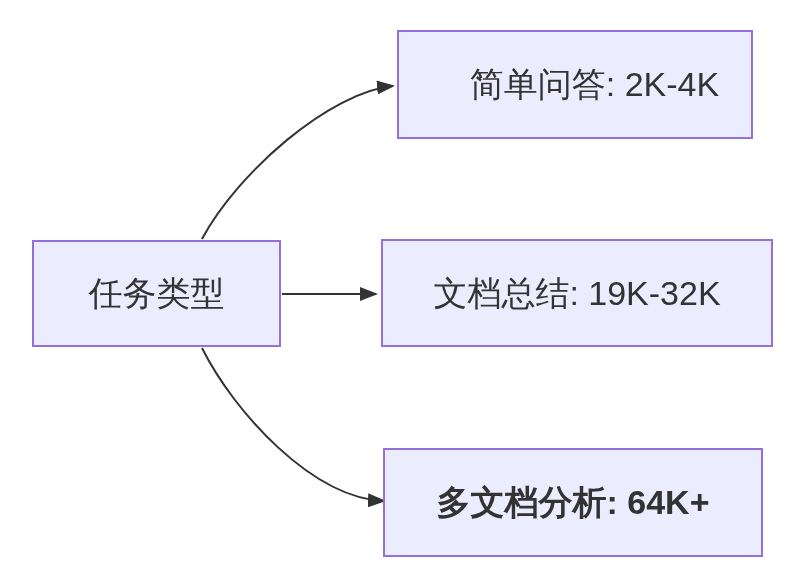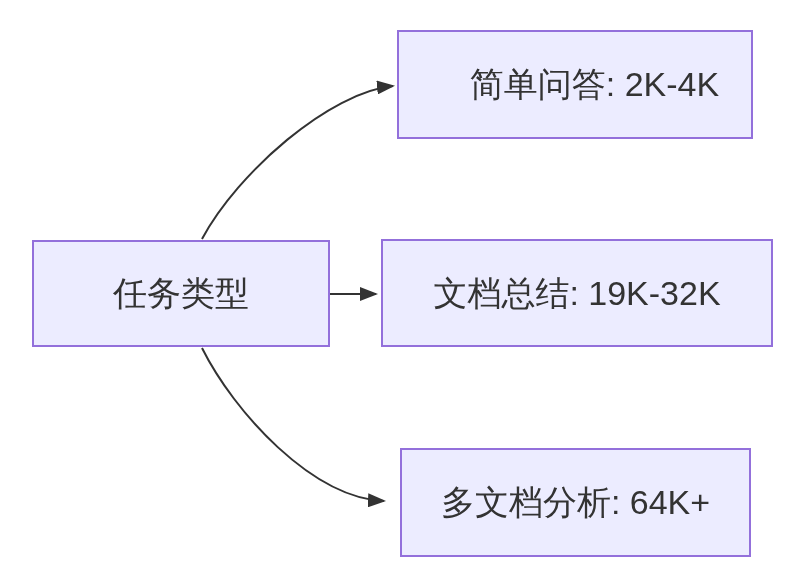--- a/index.html
+++ b/index.html
@@ -38,24 +38,24 @@
     align-items: center;
     justify-content: center;
     background: var(--node-fill, #ECECFF);
     border: 2px solid var(--node-border, #9370DB);
     color: var(--text, #333333);
     font-size: 34px;
     line-height: 1.2;
     white-space: nowrap;
     text-align: center;
   }
-  .node-root    { left: 32px;  top: 240px; width: 298px; height: 107px; }
+  .node-root    { left: 32px;  top: 240px; width: 249px; height: 107px; }
   .node-child-0 { left: 397px; top: 30px;  width: 356px; height: 109px; padding-left: 39px; }
   .node-child-1 { left: 381px; top: 239px; width: 392px; height: 108px; }
-  .node-child-2 { left: 400px; top: 448px; width: 351px; height: 109px; }
+  .node-child-2 { left: 383px; top: 448px; width: 380px; height: 109px; font-weight: bold; }
 </style>
 </head>
 <body>
 
 <div class="canvas">
 
   <svg class="edges" viewBox="0 0 787 572" xmlns="http://www.w3.org/2000/svg">
     <defs>
       <marker id="arrowhead" markerUnits="userSpaceOnUse" markerWidth="18" markerHeight="14" refX="16" refY="7" orient="auto">
         <path class="arrowhead" d="M0,0 L18,7 L0,14 Z"></path>

